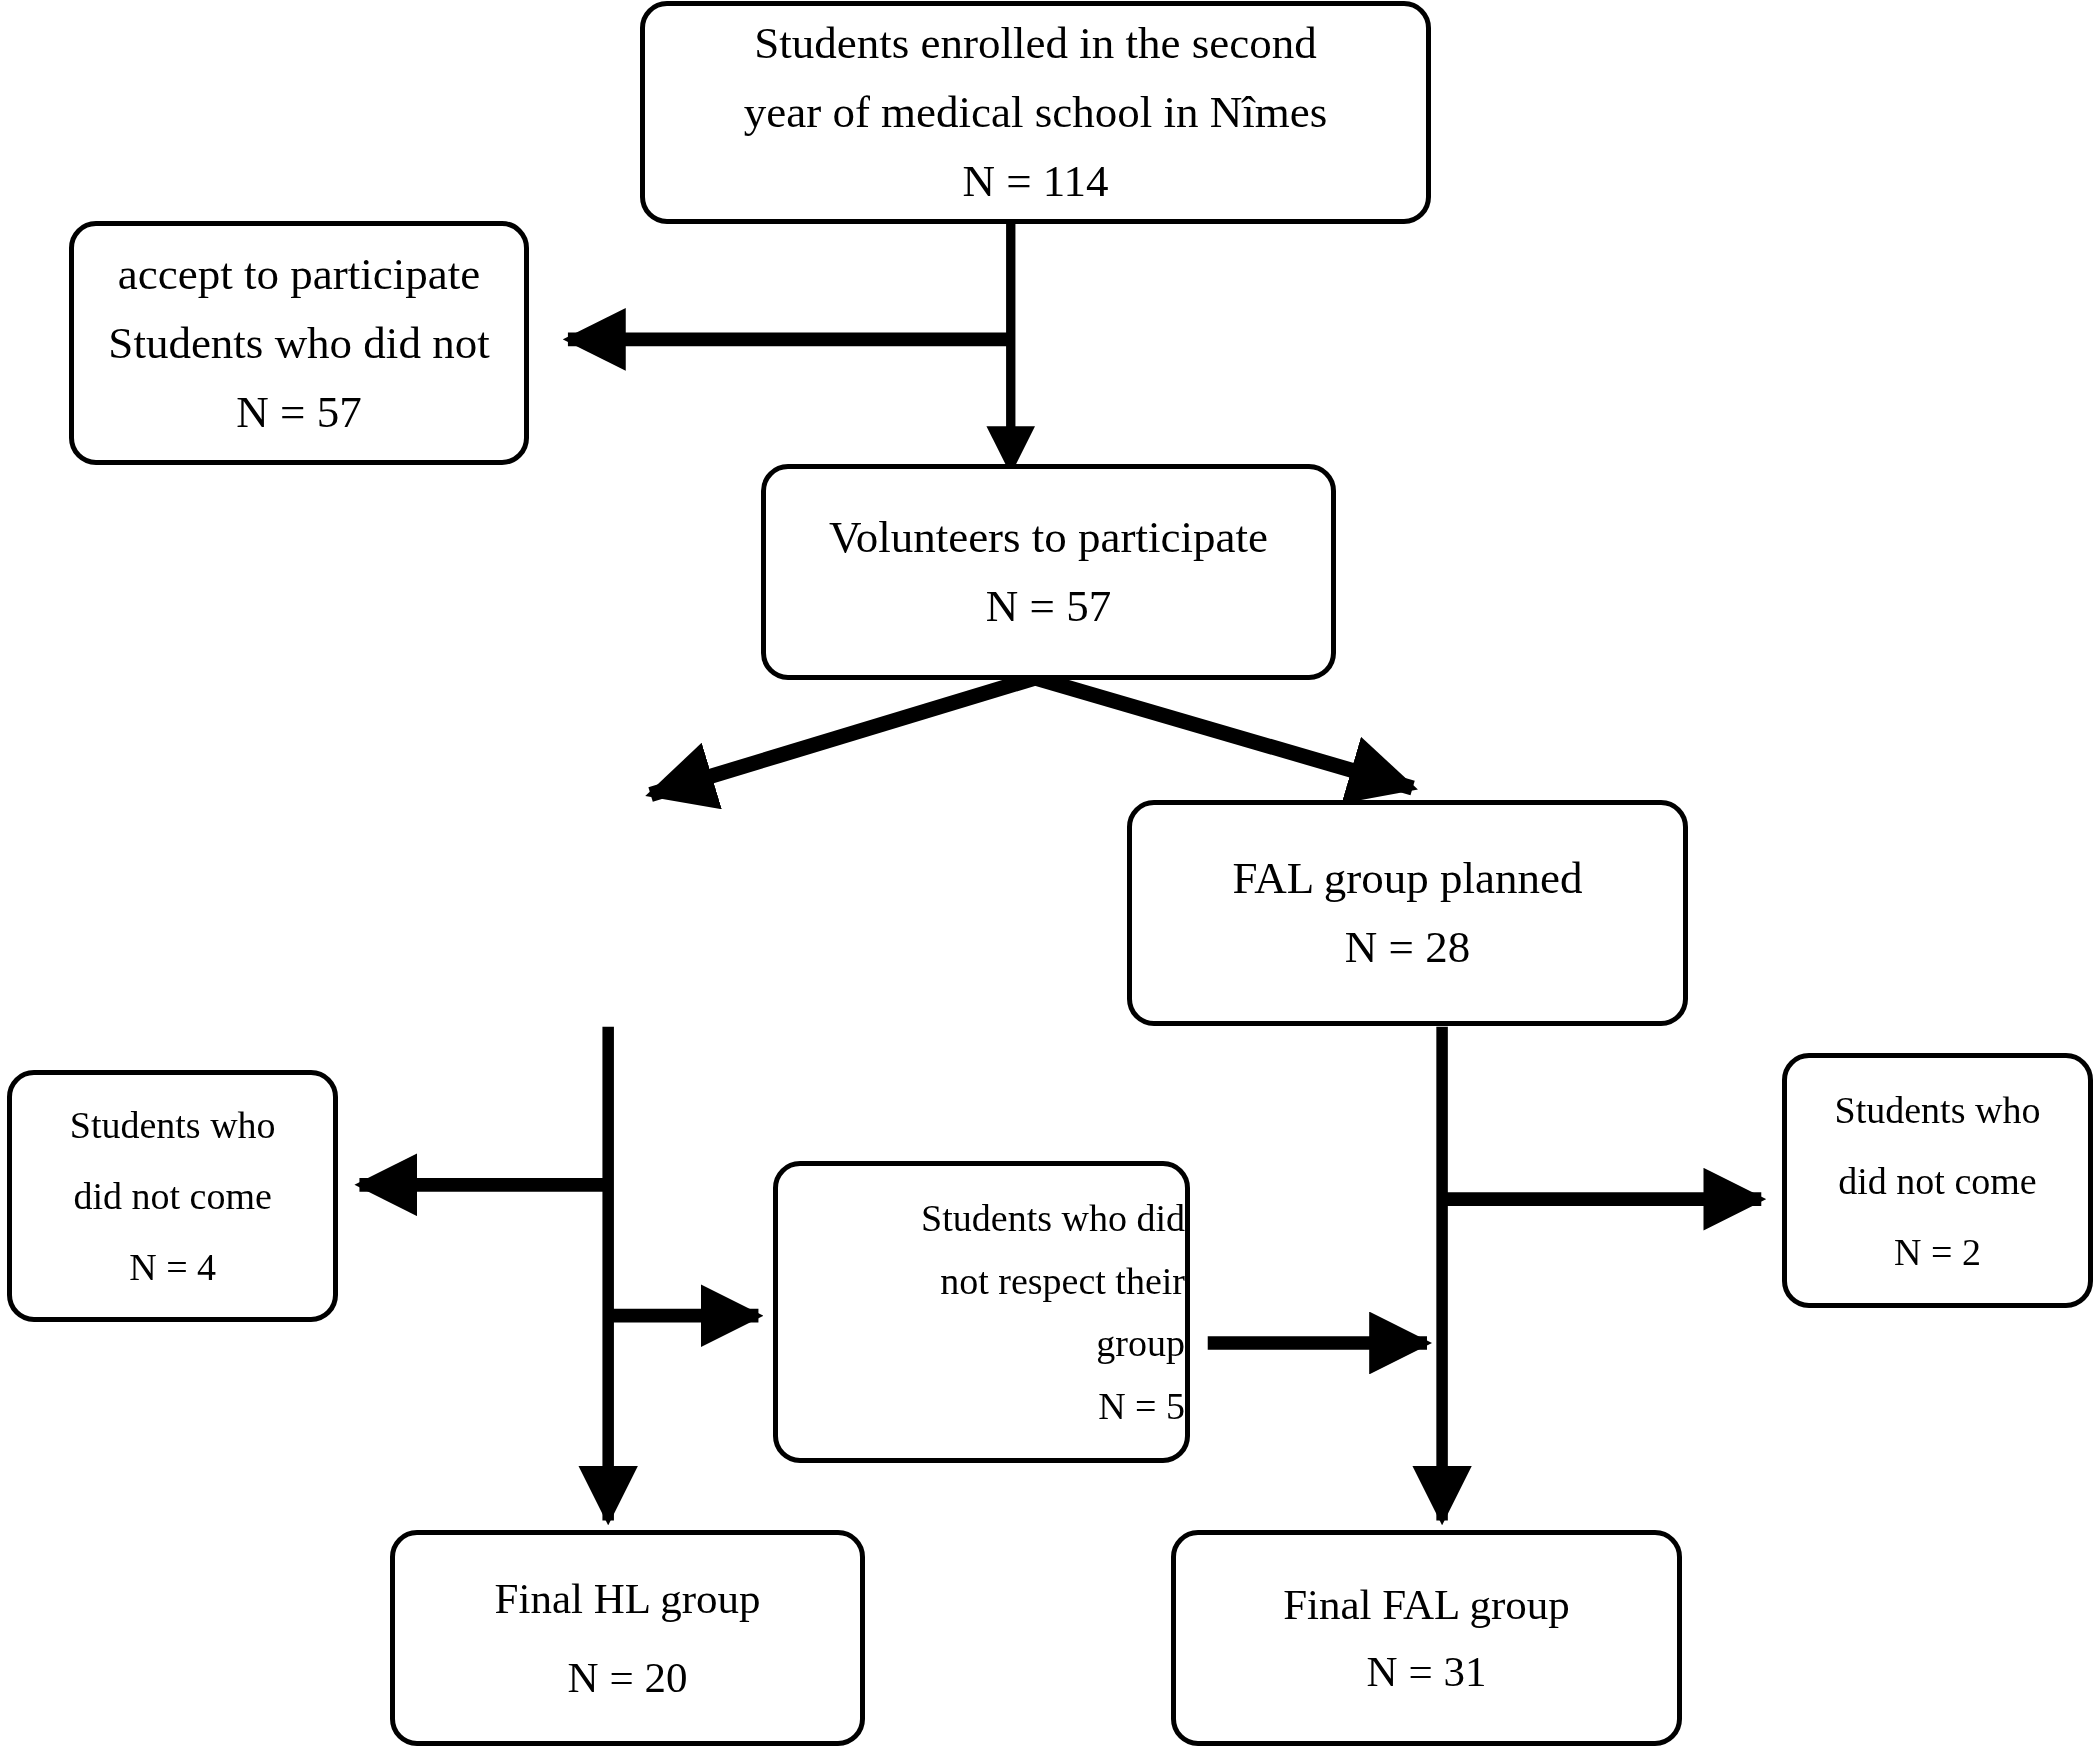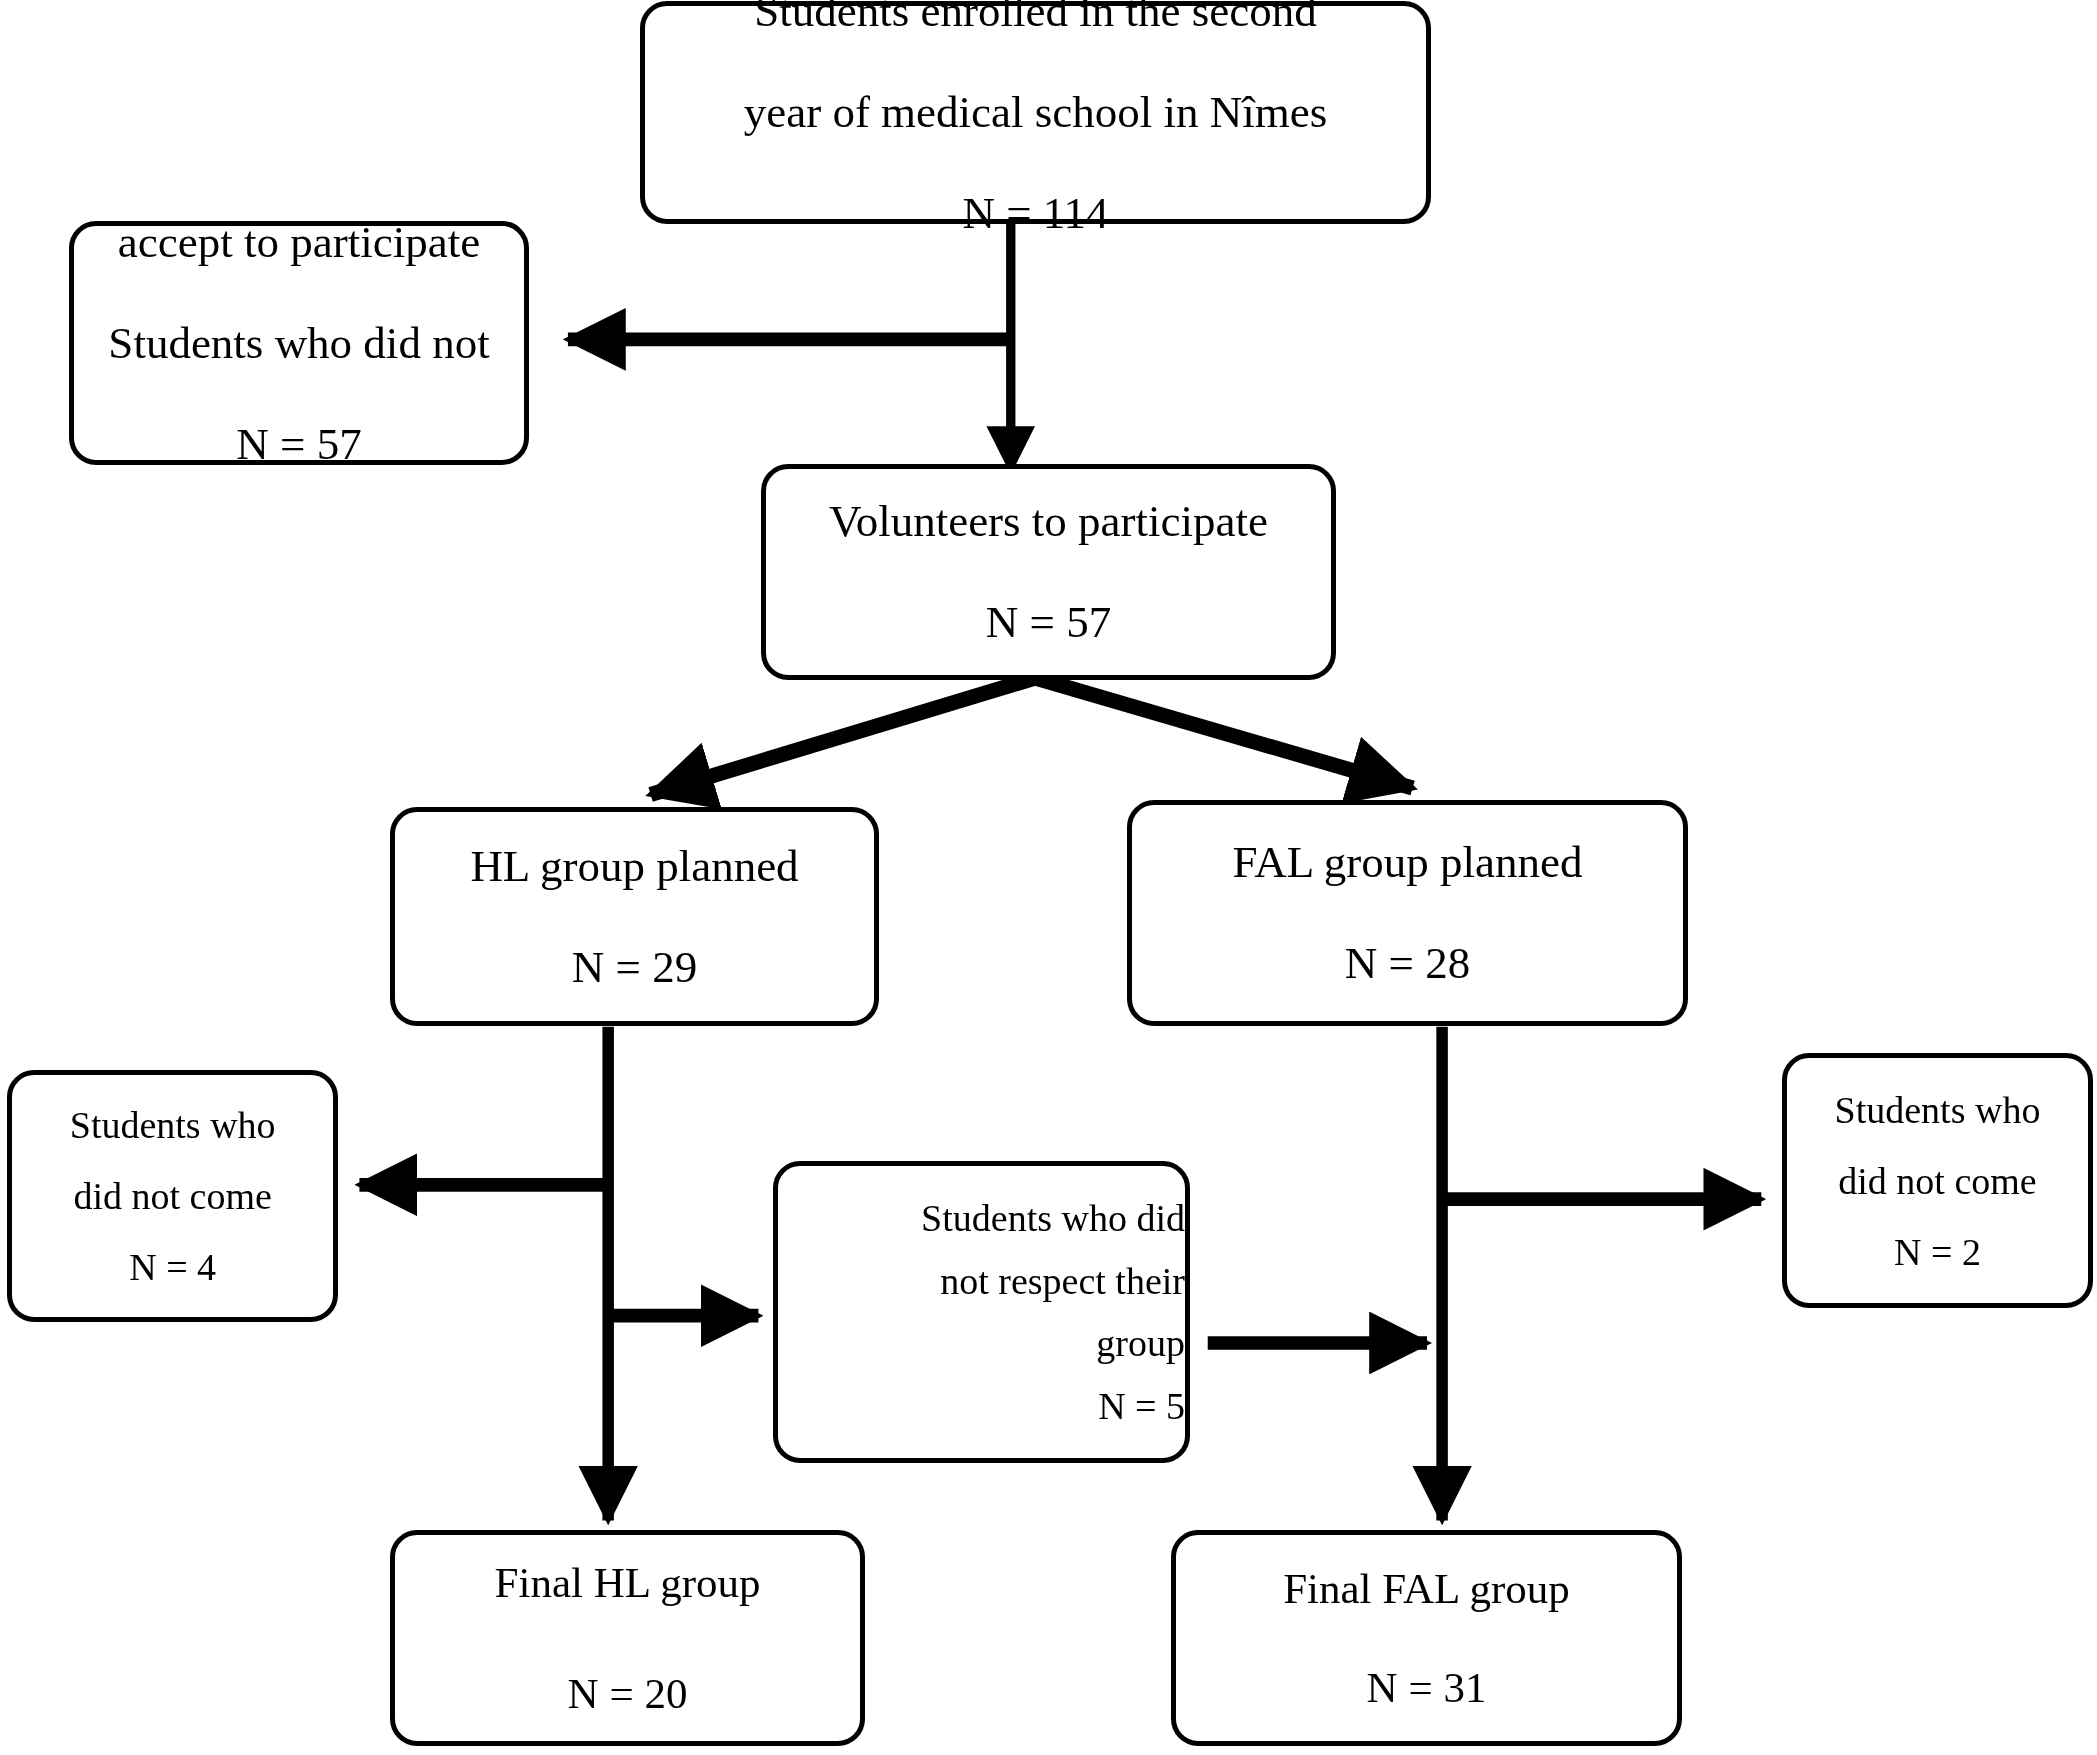--- a/index.html
+++ b/index.html
@@ -31,21 +31,21 @@
   }
   .node .line {
     display: block;
     white-space: nowrap;
     line-height: 1.0;
   }
   .fs-big   { font-size: 45px; }
   .fs-mid   { font-size: 43px; }
   .fs-small { font-size: 38px; }
 
-  .gap-lg .line + .line { margin-top: 56px; }
+  .gap-lg .line + .line { margin-top: 24px; }
   .gap-md .line + .line { margin-top: 33px; }
   .gap-sm .line + .line { margin-top: 24.4px; }
 
   svg#edges {
     position: absolute;
     left: 0;
     top: 0;
     width: 2097px;
     height: 1755px;
     z-index: 1;
@@ -98,24 +98,20 @@
     <span class="line fs-big">accept to participate</span>
     <span class="line fs-big">Students who did not</span>
     <span class="line fs-big">N = 57</span>
   </div>
 
   <div class="node gap-lg" style="left:761px; top:464px; width:575px; height:216px;">
     <span class="line fs-big">Volunteers to participate</span>
     <span class="line fs-big">N = 57</span>
   </div>
 
-  <div class="node gap-lg" style="left:390px; top:807px; width:489px; height:219px;">
-    <span class="line fs-big">HL group planned</span>
-    <span class="line fs-big">N = 29</span>
-  </div>
 
   <div class="node gap-lg" style="left:1127px; top:800px; width:561px; height:226px;">
     <span class="line fs-big">FAL group planned</span>
     <span class="line fs-big">N = 28</span>
   </div>
 
   <div class="node gap-md" style="left:7.2px; top:1070px; width:331px; height:252px;">
     <span class="line fs-small">Students who</span>
     <span class="line fs-small">did not come</span>
     <span class="line fs-small">N = 4</span>

